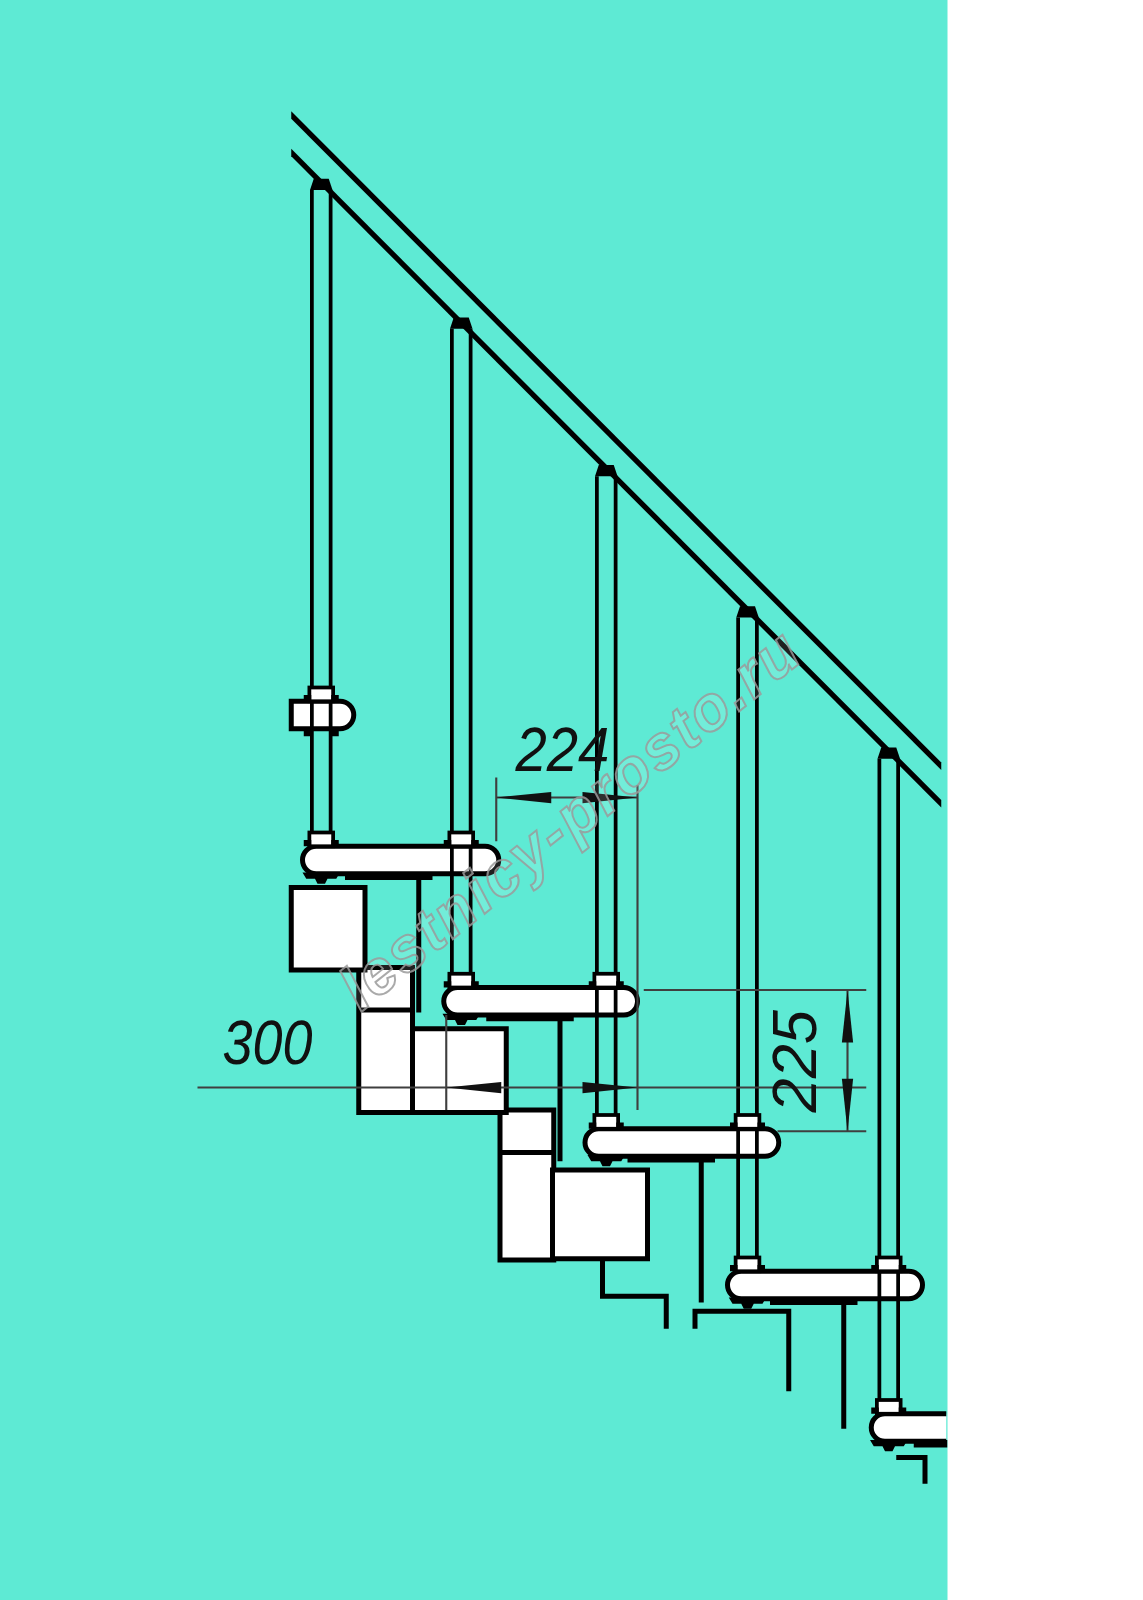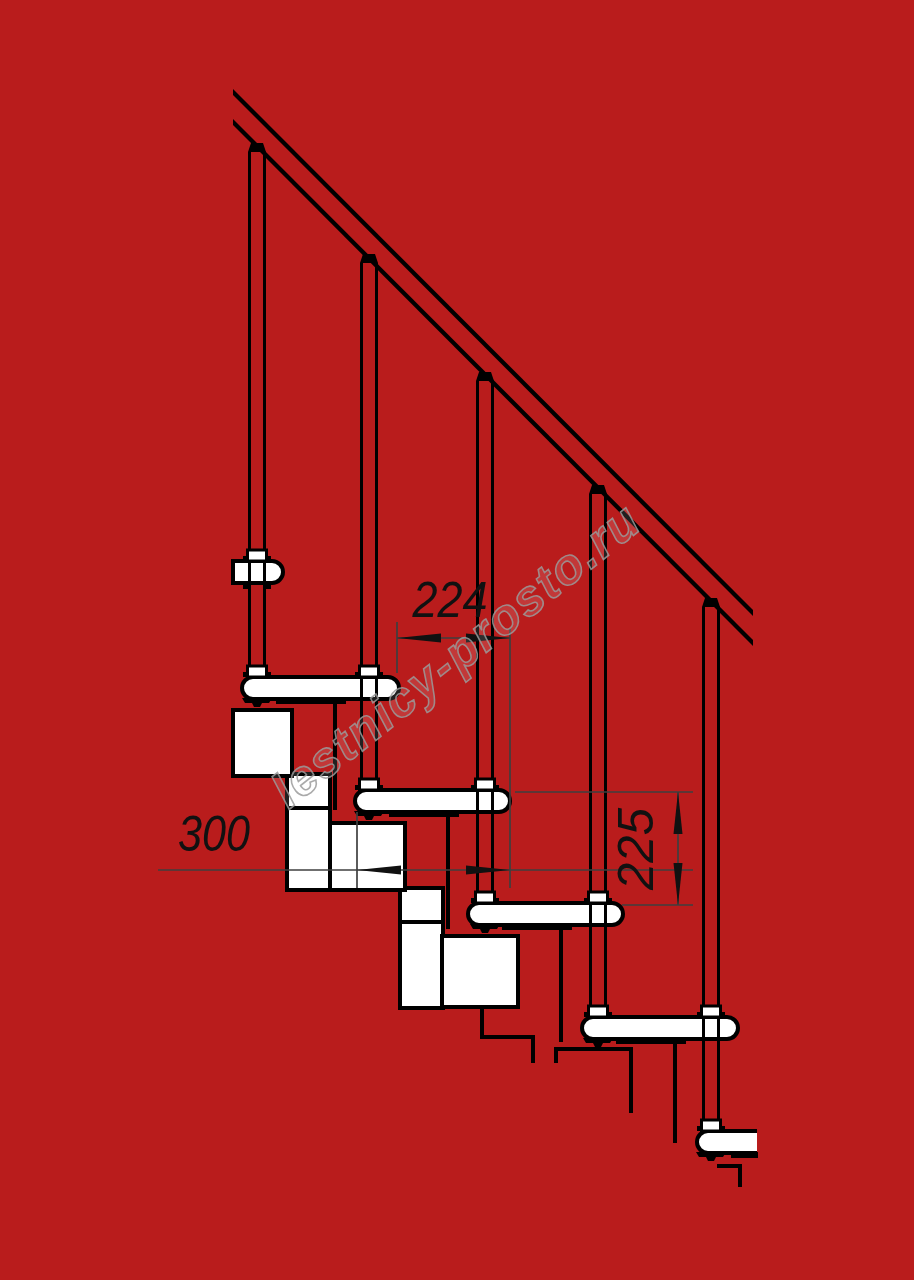--- a/index.html
+++ b/index.html
@@ -1,20 +1,20 @@
 <!DOCTYPE html>
 <html><head>
 <meta charset="utf-8">
 <style>
   html, body { margin: 0; padding: 0; background: #ffffff; }
   .canvas {
     position: relative;
-    width: 914px;
+    width: 758px;
     height: 1280px;
-    background: #b91c1c;
+    background: #5eead4;
     overflow: hidden;
     font-family: "Liberation Sans", sans-serif;
   }
   svg { position: absolute; left: 0; top: 0; }
 
   .outline  { fill: #ffffff; stroke: #000000; stroke-width: 4; }
   .thick    { fill: none;    stroke: #000000; stroke-width: 4; }
   .tube     { fill: none;    stroke: #000000; stroke-width: 3; }
   .collar   { fill: #ffffff; stroke: #000000; stroke-width: 3; }
   .blackfill{ fill: #000000; stroke: none; }

